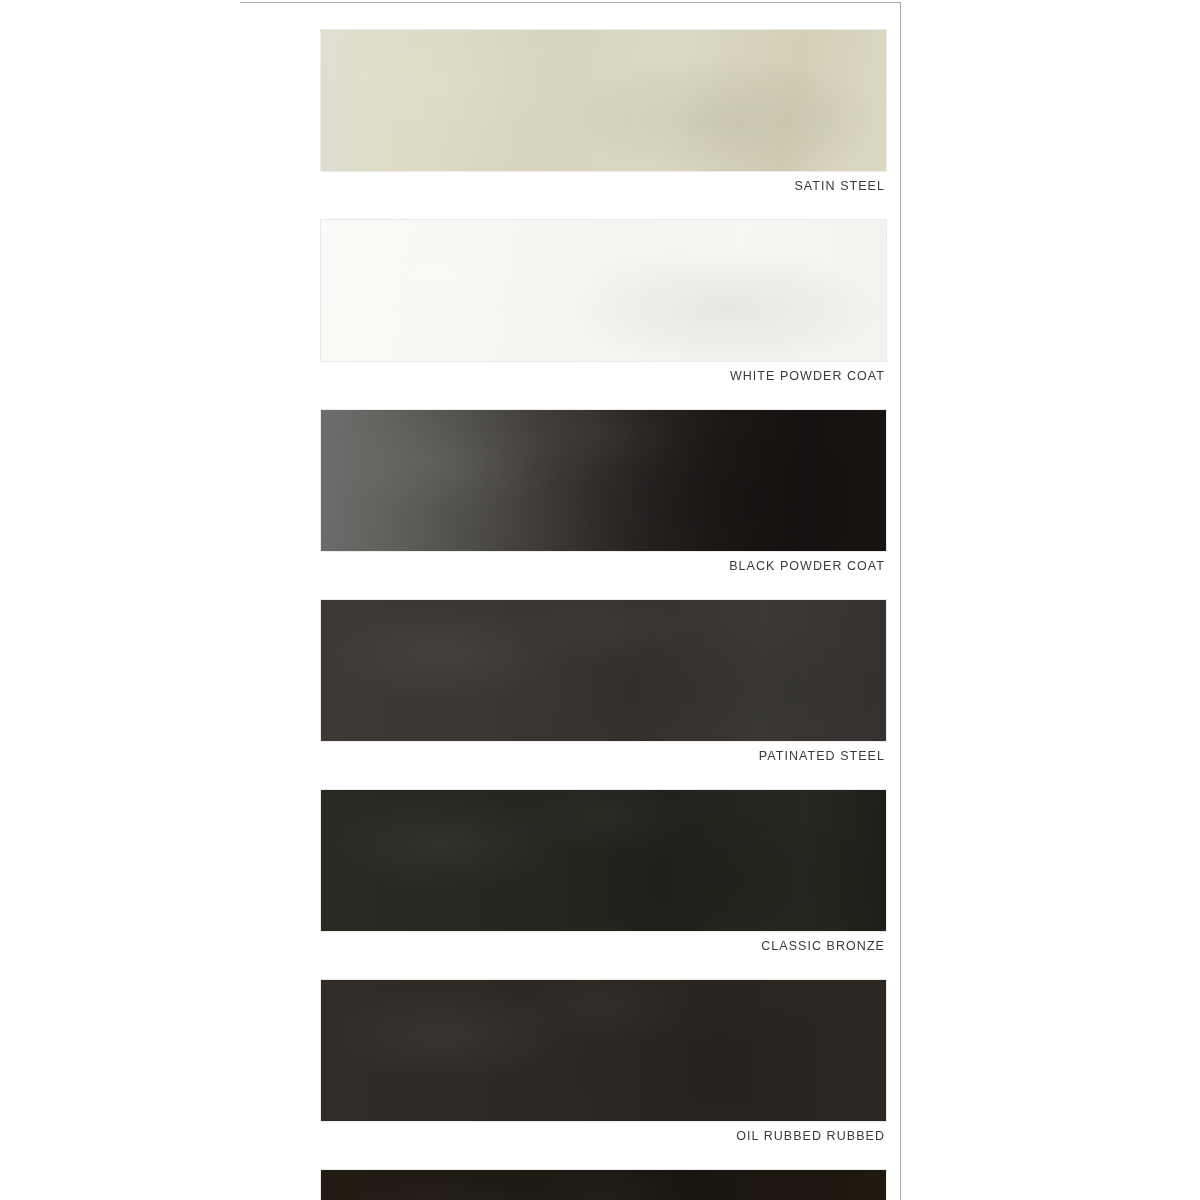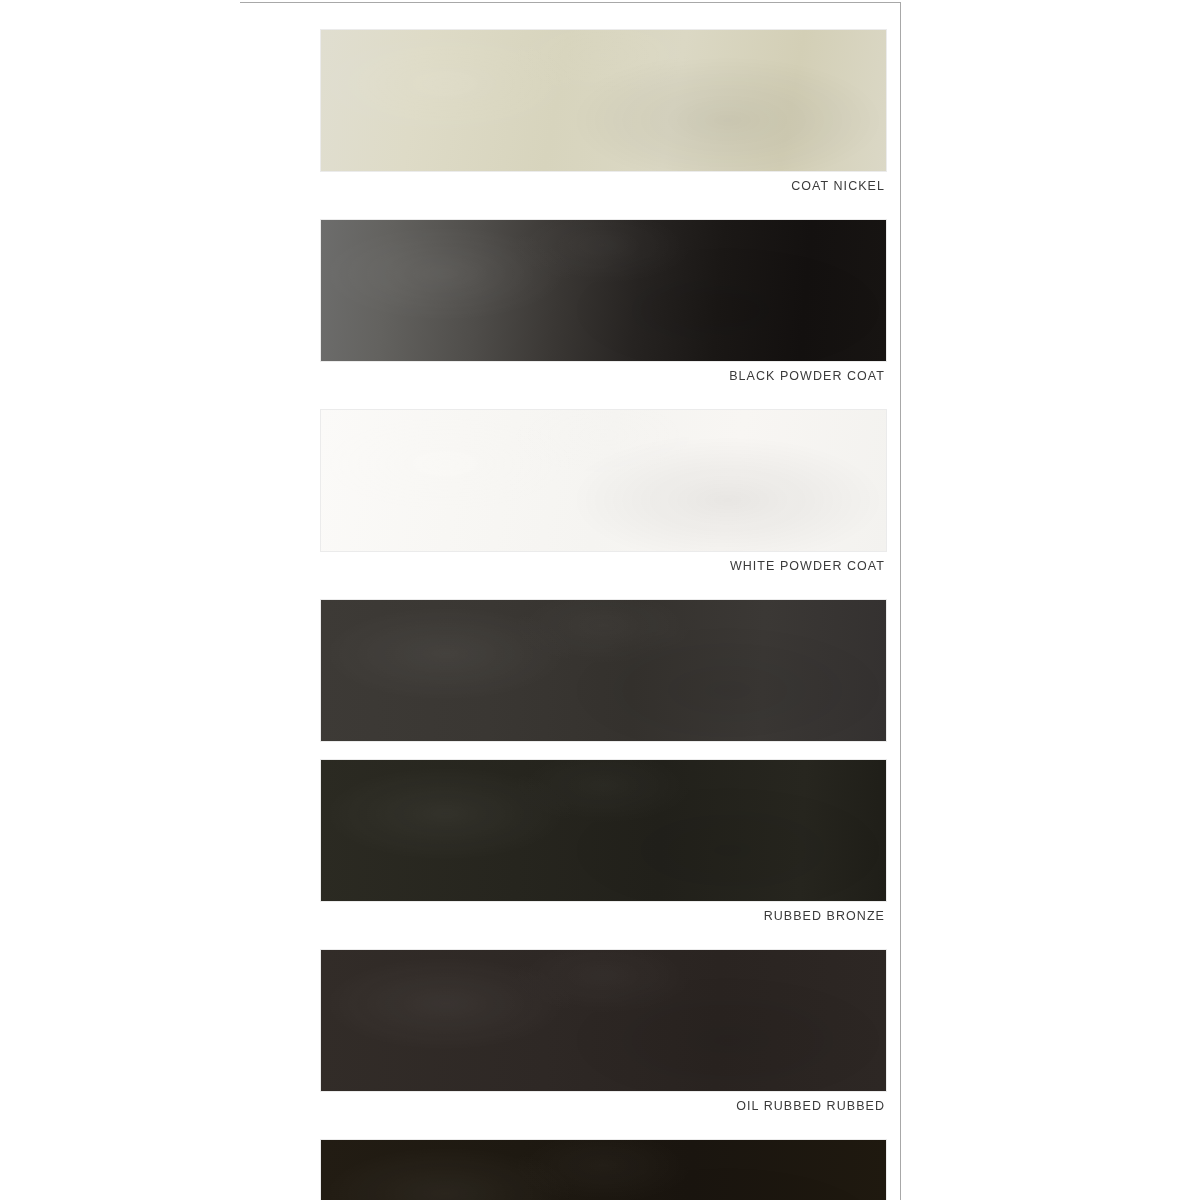--- a/index.html
+++ b/index.html
@@ -86,36 +86,37 @@
 </style>
 </head>
 <body>
 
 <div id="page-top-rule"></div>
 <div id="page-right-rule"></div>
 
 <div id="swatch-list">
     <div class="swatch-row">
       <div class="swatch-chip" style="background: linear-gradient(100deg, rgb(224, 222, 208) 0%, rgb(222, 219, 199) 18%, rgb(215, 212, 189) 42%, rgb(219, 216, 196) 62%, rgb(211, 207, 182) 82%, rgb(219, 216, 198) 100%);"></div>
-      <span class="swatch-label">COAT NICKEL</span>
+      <span class="swatch-label">SATIN STEEL</span>
+    </div>
+    <div class="swatch-row">
+      <div class="swatch-chip" style="background: linear-gradient(100deg, rgb(251, 250, 248) 0%, rgb(248, 247, 244) 25%, rgb(245, 244, 241) 50%, rgb(248, 246, 243) 72%, rgb(243, 242, 239) 100%);"></div>
+      <span class="swatch-label">WHITE POWDER COAT</span>
     </div>
     <div class="swatch-row">
       <div class="swatch-chip" style="background: linear-gradient(95deg, rgb(109, 109, 108) 0%, rgb(99, 98, 95) 12%, rgb(79, 77, 74) 28%, rgb(58, 55, 52) 42%, rgb(39, 36, 34) 56%, rgb(27, 24, 22) 70%, rgb(20, 17, 16) 85%, rgb(23, 20, 18) 100%);"></div>
       <span class="swatch-label">BLACK POWDER COAT</span>
     </div>
     <div class="swatch-row">
-      <div class="swatch-chip" style="background: linear-gradient(100deg, rgb(251, 250, 248) 0%, rgb(248, 247, 244) 25%, rgb(245, 244, 241) 50%, rgb(248, 246, 243) 72%, rgb(243, 242, 239) 100%);"></div>
-      <span class="swatch-label">WHITE POWDER COAT</span>
-    </div>
-    <div class="swatch-row">
       <div class="swatch-chip" style="background: linear-gradient(92deg, rgb(61, 58, 54) 0%, rgb(58, 55, 51) 30%, rgb(53, 50, 46) 55%, rgb(59, 56, 53) 78%, rgb(52, 49, 48) 100%);"></div>
+      <span class="swatch-label">PATINATED STEEL</span>
     </div>
     <div class="swatch-row">
       <div class="swatch-chip" style="background: linear-gradient(92deg, rgb(43, 42, 34) 0%, rgb(38, 37, 30) 35%, rgb(34, 33, 27) 60%, rgb(39, 38, 31) 85%, rgb(31, 30, 24) 100%);"></div>
-      <span class="swatch-label">RUBBED BRONZE</span>
+      <span class="swatch-label">CLASSIC BRONZE</span>
     </div>
     <div class="swatch-row">
       <div class="swatch-chip" style="background: linear-gradient(92deg, rgb(50, 44, 40) 0%, rgb(46, 40, 37) 40%, rgb(42, 36, 33) 70%, rgb(45, 39, 36) 100%);"></div>
       <span class="swatch-label">OIL RUBBED RUBBED</span>
     </div>
     <div class="swatch-row">
       <div class="swatch-chip" style="background: linear-gradient(92deg, rgb(34, 28, 19) 0%, rgb(30, 25, 17) 35%, rgb(26, 21, 15) 65%, rgb(31, 25, 15) 100%);"></div>
     </div>
   </div>
 

